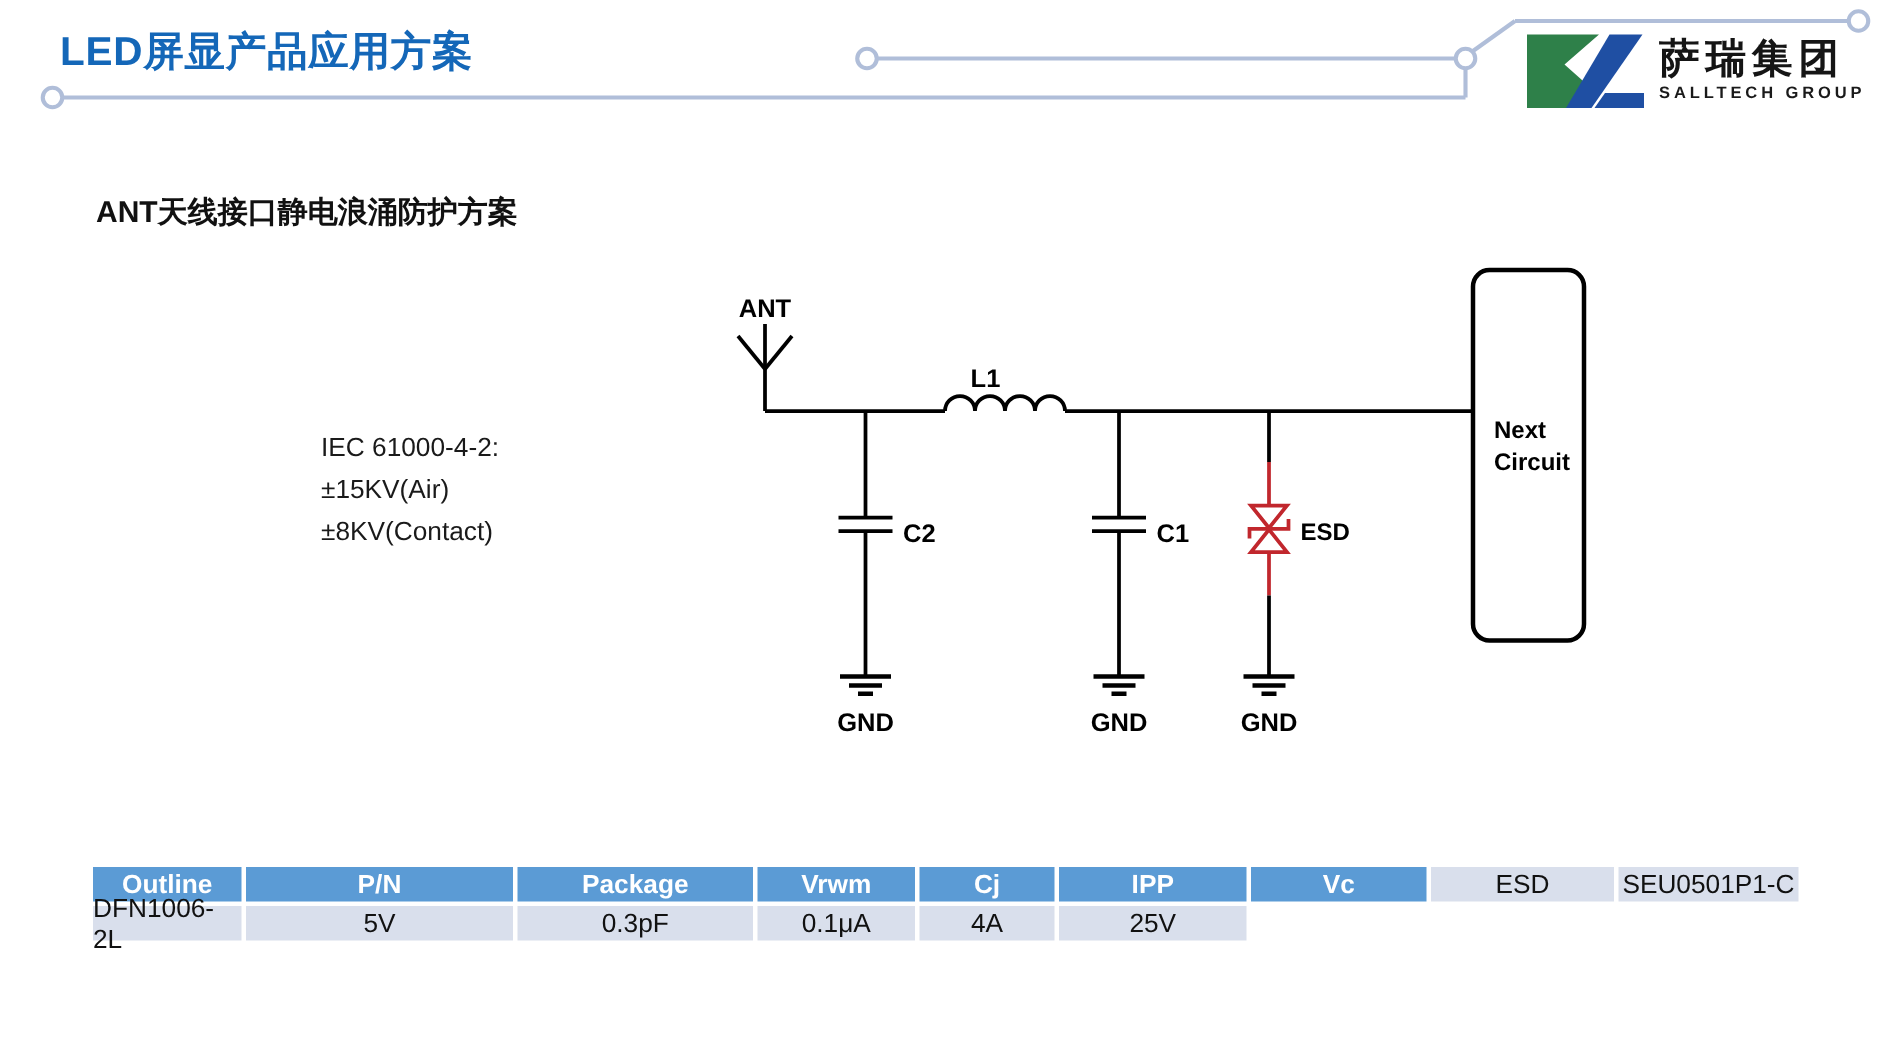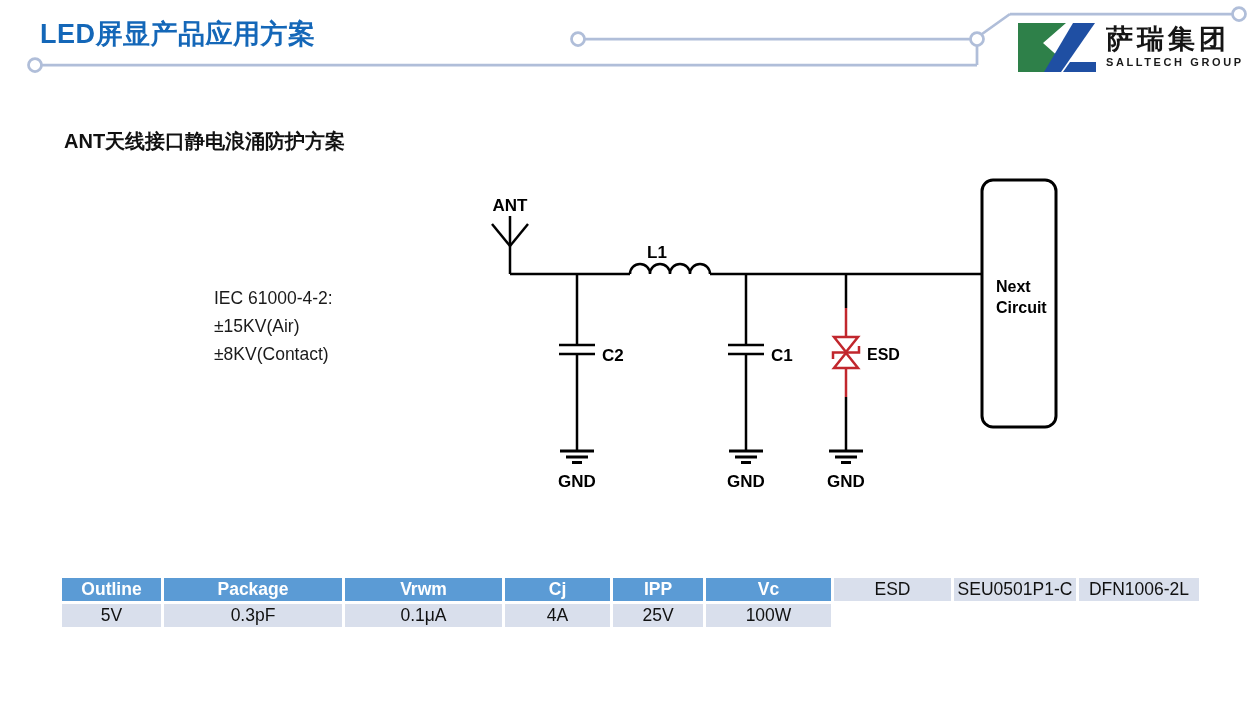--- a/index.html
+++ b/index.html
@@ -159,28 +159,28 @@
   </g>
   <text class="lbl" x="846" y="487" text-anchor="middle">GND</text>
 
   <rect x="982" y="180" width="74" height="247" rx="11" fill="#ffffff" stroke="#000" stroke-width="3"></rect>
   <text class="lbl-s" x="996" y="292">Next</text>
   <text class="lbl-s" x="996" y="313">Circuit</text>
 </svg>
 
 <div class="abs spec-table">
   <div class="th">Outline</div>
+  <div class="th">P/N</div>
   <div class="th">Package</div>
   <div class="th">Vrwm</div>
   <div class="th">Cj</div>
   <div class="th">IPP</div>
   <div class="th">Vc</div>
 
   <div class="td">ESD</div>
   <div class="td">SEU0501P1-C</div>
   <div class="td">DFN1006-2L</div>
   <div class="td">5V</div>
   <div class="td">0.3pF</div>
   <div class="td">0.1μA</div>
   <div class="td">4A</div>
   <div class="td">25V</div>
-  <div class="td">100W</div>
 </div>
 
 </body></html>

